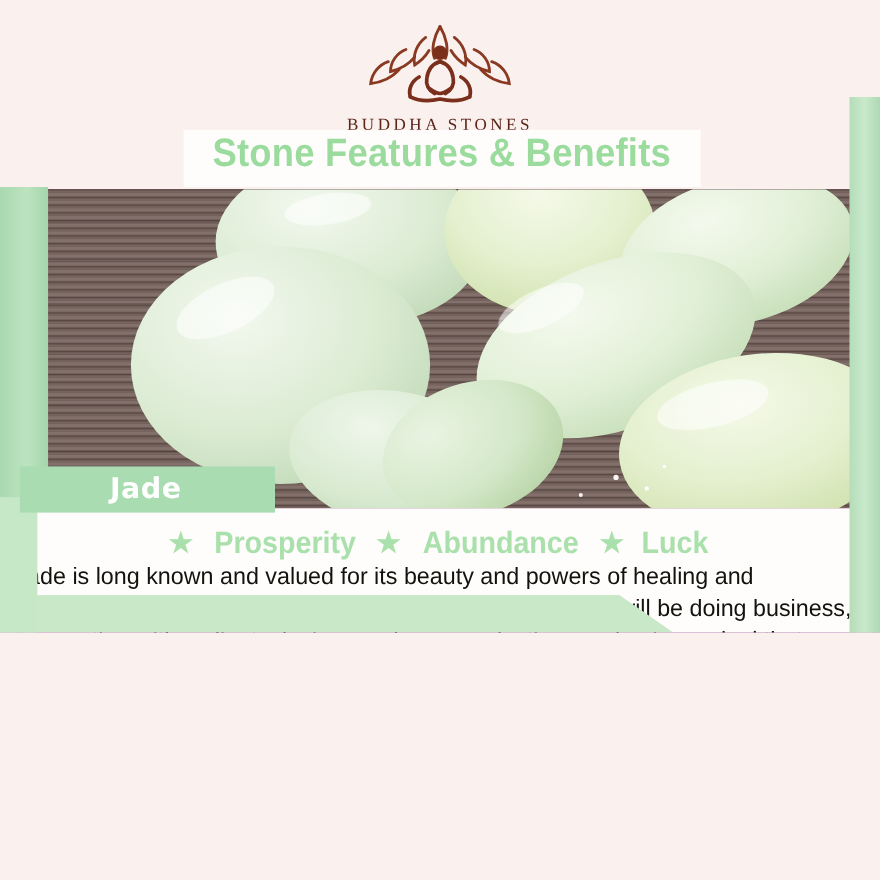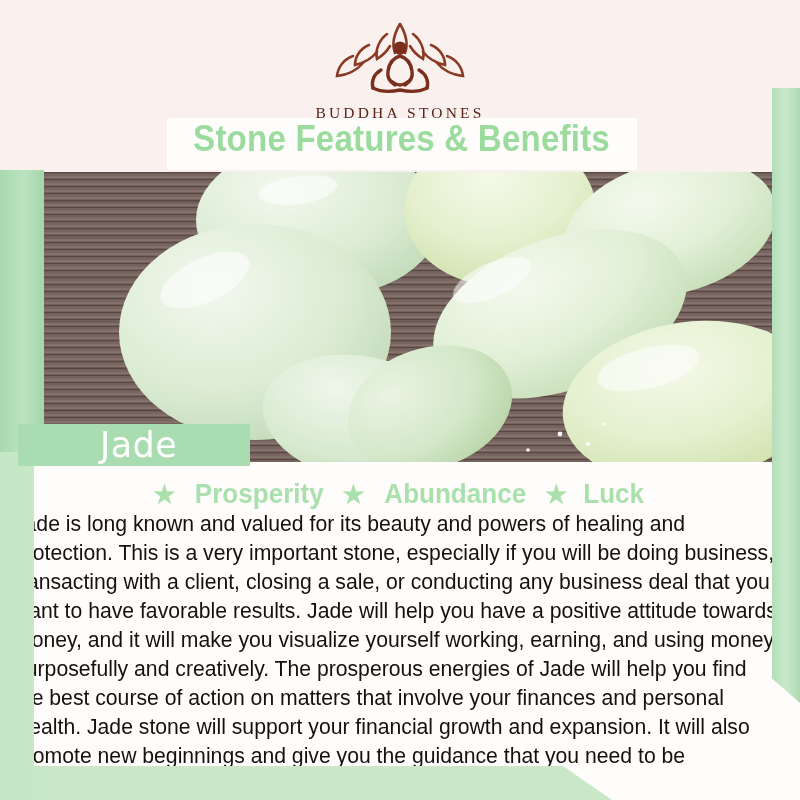--- a/index.html
+++ b/index.html
@@ -1,21 +1,21 @@
 <!DOCTYPE html>
 <html><head>
 <meta charset="utf-8">
 <style>
   html,body{margin:0;padding:0;}
   body{
     width:800px;height:800px;overflow:hidden;
     font-family:"Liberation Sans", sans-serif;
     background:#faf1ef;
   }
-  .poster{position:relative;width:800px;height:800px;overflow:hidden;background:#701a75;}
+  .poster{position:relative;width:800px;height:575px;overflow:hidden;background:#701a75;}
 
   
   .deco-left{
     position:absolute;left:0;top:170px;width:44px;height:300px;
     background:linear-gradient(90deg,#a9d9b0 0%,#bce3bf 55%,#a4d5ac 100%);
     clip-path:polygon(0 0,100% 0,100% 88%,62% 100%,0 100%);
     z-index:5;
   }
   .deco-left-lower{
     position:absolute;left:0;top:452px;width:34px;height:348px;
@@ -67,21 +67,21 @@
     position:absolute;left:0;top:172px;width:800px;height:290px;overflow:hidden;z-index:3;
     background:#6e5c57;
   }
   .photo svg{display:block;width:800px;height:290px;}
 
   .stone-label{
     position:absolute;left:18px;top:424px;width:232px;height:42px;
     background:#a9dcb0;display:flex;align-items:center;z-index:7;
   }
   .stone-label-text{
-    margin-left:82px;color:#ffffff;font-weight:400;font-size:35px;
+    margin-left:82px;color:#ffffff;font-weight:700;font-size:26px;
     letter-spacing:.4px;font-family:"DejaVu Sans",sans-serif;
   }
 
   
   .content{
     position:absolute;left:0;top:462px;width:800px;height:338px;background:#fffdfb;z-index:3;
   }
   .benefits{
     position:absolute;left:0;top:16px;width:800px;
     display:flex;align-items:center;justify-content:center;gap:14px;

